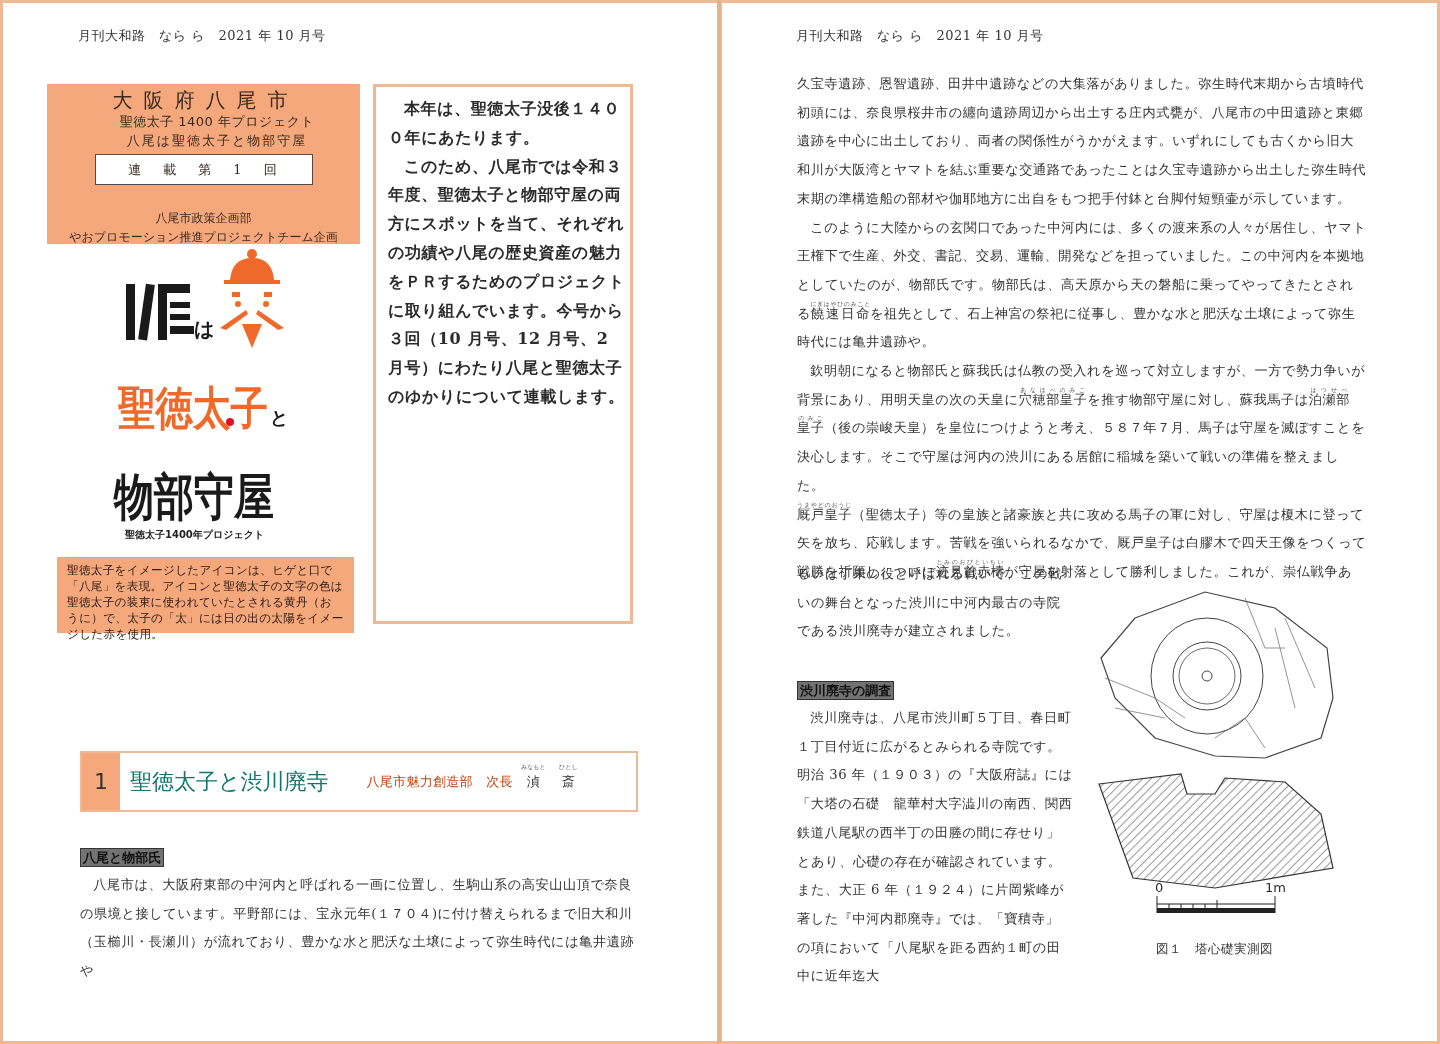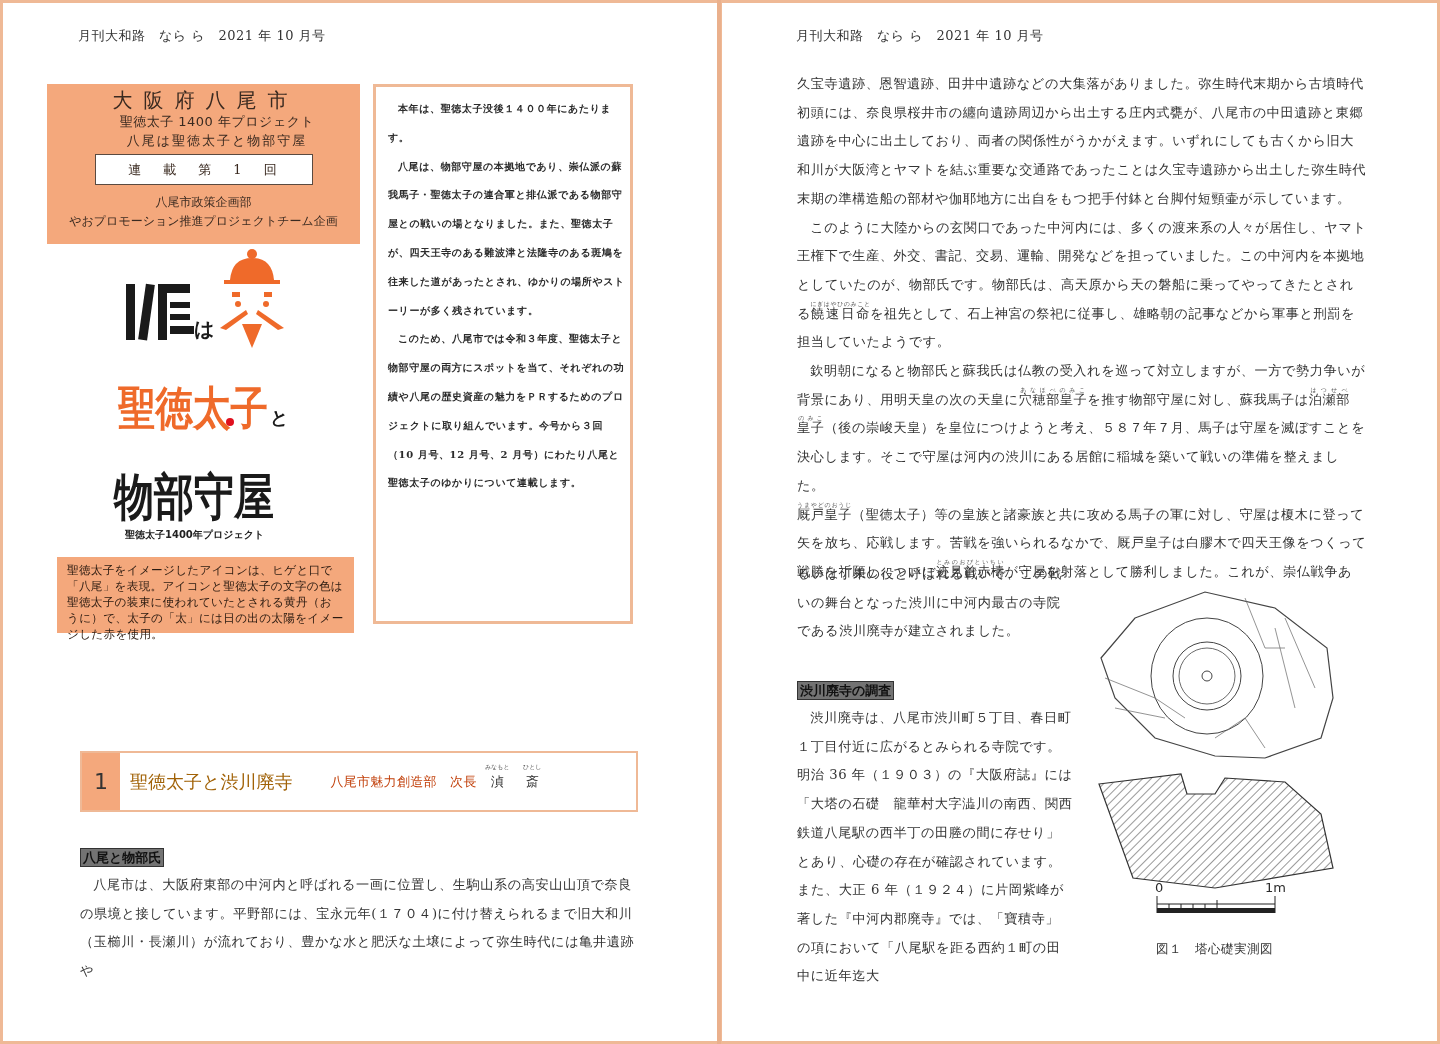--- a/index.html
+++ b/index.html
@@ -11,35 +11,35 @@
   .page-right { left: 720px; width: 720px; border: 3px solid #efb996; border-left: 2px solid #efb996; }
   .divider { position: absolute; left: 717px; top: 0; width: 4px; height: 1044px; background: #eab08c; }
 
   .header { position: absolute; top: 27px; font-size: 13px; color: #333; letter-spacing: 0.5px; white-space: pre; }
 
   
   .title-box { position: absolute; left: 47px; top: 84px; width: 313px; height: 160px; background: #f4a87c; text-align: center; color: #3a2a20; }
   .tb-city { font-family: "DejaVu Sans", sans-serif; font-size: 20px; letter-spacing: 11px; margin-top: 4px; line-height: 24px; padding-left: 4px; }
   .tb-line { font-family: "DejaVu Sans", sans-serif; font-size: 13px; line-height: 19px; letter-spacing: 0.5px; margin-left: 27px; }
   .tb-series { margin: 4px auto 0; width: 218px; height: 31px; background: #fff; border: 1px solid #5a4a40; font-size: 13px; letter-spacing: 22px; line-height: 29px; padding-left: 20px; }
-  .tb-org { font-size: 12px; line-height: 19px; margin-top: 8px; }
+  .tb-org { font-size: 12px; line-height: 19px; margin-top: 24px; }
 
   
   .logo { position: absolute; left: 112px; top: 244px; width: 190px; height: 300px; }
   .logo-tagline { position: absolute; left: 125px; top: 528px; font-family: "DejaVu Sans", sans-serif; font-size: 10px; font-weight: bold; color: #222; }
 
   .caption-box { position: absolute; left: 57px; top: 557px; width: 297px; height: 76px; background: #f4a87c; padding: 5px 10px; font-size: 11.6px; line-height: 16px; color: #2a1a10; letter-spacing: 0.3px; }
 
-  .intro-box { position: absolute; left: 373px; top: 84px; width: 260px; height: 540px; border: 3px solid #efb996; padding: 8px 4px 0 12px; font-size: 10px; line-height: 28.8px; font-weight: bold; color: #2b2b2b; letter-spacing: 0.6px; }
+  .intro-box { position: absolute; left: 373px; top: 84px; width: 260px; height: 540px; border: 3px solid #efb996; padding: 8px 4px 0 12px; font-size: 16px; line-height: 28.8px; font-weight: bold; color: #2b2b2b; letter-spacing: 0.6px; }
   .intro-box p { text-indent: 1em; }
 
   
   .section-title { position: absolute; left: 80px; top: 751px; width: 558px; height: 61px; border: 2px solid #efb996; display: flex; align-items: center; background: #fff; }
   .sec-num { width: 38px; height: 100%; background: #f4a87c; color: #333; font-family: "DejaVu Sans", sans-serif; font-size: 22px; display: flex; align-items: center; justify-content: center; }
-  .sec-title { margin-left: 10px; font-family: "DejaVu Sans", sans-serif; font-size: 18px; color: #a16207; }
+  .sec-title { margin-left: 10px; font-family: "DejaVu Sans", sans-serif; font-size: 22px; color: #0f766e; }
   .sec-author { margin-left: 38px; font-family: "DejaVu Sans", sans-serif; font-size: 13px; color: #c2410c; letter-spacing: 0.3px; white-space: pre; }
   .sec-name { margin-left: 14px; font-family: "DejaVu Sans", sans-serif; font-size: 13px; color: #333; position: relative; display: inline-block; }
   .sec-name .rt { position: absolute; top: -10px; left: 50%; transform: translateX(-50%); font-size: 6px; white-space: nowrap; color: #555; }
   .sec-name + .sec-name { margin-left: 22px; }
 
   .subhead { position: absolute; font-family: "DejaVu Sans", sans-serif; font-weight: bold; font-size: 13px; border: 1px solid #333; padding: 0 2px; line-height: 17px; color: #111; background: #737373; }
   .sub-left { left: 80px; top: 848px; }
   .sub-right { left: 797px; top: 681px; }
 
   .body-text { position: absolute; font-size: 13.2px; line-height: 28.7px; color: #333; letter-spacing: 0.55px; }
@@ -113,21 +113,20 @@
   </svg>
 </div>
 <div class="logo-tagline">聖徳太子1400年プロジェクト</div>
 
 <div class="caption-box">
   <span>聖徳太子をイメージしたアイコンは、ヒゲと口で「八尾」を表現。アイコンと聖徳太子の文字の色は聖徳太子の装束に使われていたとされる黄丹（おうに）で、太子の「太」には日の出の太陽をイメージした赤を使用。</span>
 </div>
 
 <div class="intro-box">
   <p>本年は、聖徳太子没後１４００年にあたります。</p>
-  <p>八尾は、物部守屋の本拠地であり、崇仏派の蘇我馬子・聖徳太子の連合軍と排仏派である物部守屋との戦いの場となりました。また、聖徳太子が、四天王寺のある難波津と法隆寺のある斑鳩を往来した道があったとされ、ゆかりの場所やストーリーが多く残されています。</p>
   <p>このため、八尾市では令和３年度、聖徳太子と物部守屋の両方にスポットを当て、それぞれの功績や八尾の歴史資産の魅力をＰＲするためのプロジェクトに取り組んでいます。今号から３回（10 月号、12 月号、2 月号）にわたり八尾と聖徳太子のゆかりについて連載します。</p>
 </div>
 
 <div class="section-title">
   <div class="sec-num">1</div>
   <div class="sec-title">聖徳太子と渋川廃寺</div>
   <div class="sec-author">八尾市魅力創造部　次長</div>
   <div class="sec-name">
     <span class="rt">みなもと</span>
     <span>湞</span>
@@ -141,21 +140,21 @@
 <div class="subhead sub-left">八尾と物部氏</div>
 
 <div class="body-text left-body">
   <p>八尾市は、大阪府東部の中河内と呼ばれる一画に位置し、生駒山系の高安山山頂で奈良の県境と接しています。平野部には、宝永元年(１７０４)に付け替えられるまで旧大和川（玉櫛川・長瀬川）が流れており、豊かな水と肥沃な土壌によって弥生時代には亀井遺跡や</p>
 </div>
 
 <div class="header" style="left:796px;">月刊大和路　なら ら　2021 年 10 月号</div>
 
 <div class="body-text right-body">
   <p class="noindent">久宝寺遺跡、恩智遺跡、田井中遺跡などの大集落がありました。弥生時代末期から古墳時代初頭には、奈良県桜井市の纏向遺跡周辺から出土する庄内式甕が、八尾市の中田遺跡と東郷遺跡を中心に出土しており、両者の関係性がうかがえます。いずれにしても古くから旧大和川が大阪湾とヤマトを結ぶ重要な交通路であったことは久宝寺遺跡から出土した弥生時代末期の準構造船の部材や伽耶地方に出自をもつ把手付鉢と台脚付短頸壷が示しています。</p>
-  <p><span>このように大陸からの玄関口であった中河内には、多くの渡来系の人々が居住し、ヤマト王権下で生産、外交、書記、交易、運輸、開発などを担っていました。この中河内を本拠地としていたのが、物部氏です。物部氏は、高天原から天の磐船に乗ってやってきたとされる</span><ruby><span>饒速日命</span><rt>にぎはやひのみこと</rt></ruby><span>を祖先として、石上神宮の祭祀に従事し、雄略朝の記事などから軍事と刑罰を担当していたようです。</span></p>
+  <p><span>このように大陸からの玄関口であった中河内には、多くの渡来系の人々が居住し、ヤマト王権下で生産、外交、書記、交易、運輸、開発などを担っていました。この中河内を本拠地としていたのが、物部氏です。物部氏は、高天原から天の磐船に乗ってやってきたとされる</span><ruby><span>饒速日命</span><rt>にぎはやひのみこと</rt></ruby><span>を祖先として、石上神宮の祭祀に従事し、豊かな水と肥沃な土壌によって弥生時代には亀井遺跡や。</span></p>
   <p><span>欽明朝になると物部氏と蘇我氏は仏教の受入れを巡って対立しますが、一方で勢力争いが背景にあり、用明天皇の次の天皇に</span><ruby><span>穴穂部皇子</span><rt>あなほべのみこ</rt></ruby><span>を推す物部守屋に対し、蘇我馬子は</span><ruby><span>泊瀬部</span><rt>はつせべ</rt></ruby><ruby><span>皇子</span><rt>のみこ</rt></ruby><span>（後の崇峻天皇）を皇位につけようと考え、５８７年７月、馬子は守屋を滅ぼすことを決心します。そこで守屋は河内の渋川にある居館に稲城を築いて戦いの準備を整えました。</span></p>
   <p class="noindent"><ruby><span>厩戸皇子</span><rt>うまやどのおうじ</rt></ruby><span>（聖徳太子）等の皇族と諸豪族と共に攻める馬子の軍に対し、守屋は榎木に登って矢を放ち、応戦します。苦戦を強いられるなかで、厩戸皇子は白膠木で四天王像をつくって戦勝を祈願し、ついに</span><ruby><span>迹見首赤檮</span><rt>とみのおびといちい</rt></ruby><span>が守屋を射落として勝利しました。これが、崇仏戦争あ</span></p>
 </div>
 
 <div class="body-text right-mid">
   <p class="noindent">るいは丁未の役と呼ばれる戦いで、この戦いの舞台となった渋川に中河内最古の寺院である渋川廃寺が建立されました。</p>
 </div>
 
 <div class="subhead sub-right">渋川廃寺の調査</div>
 

